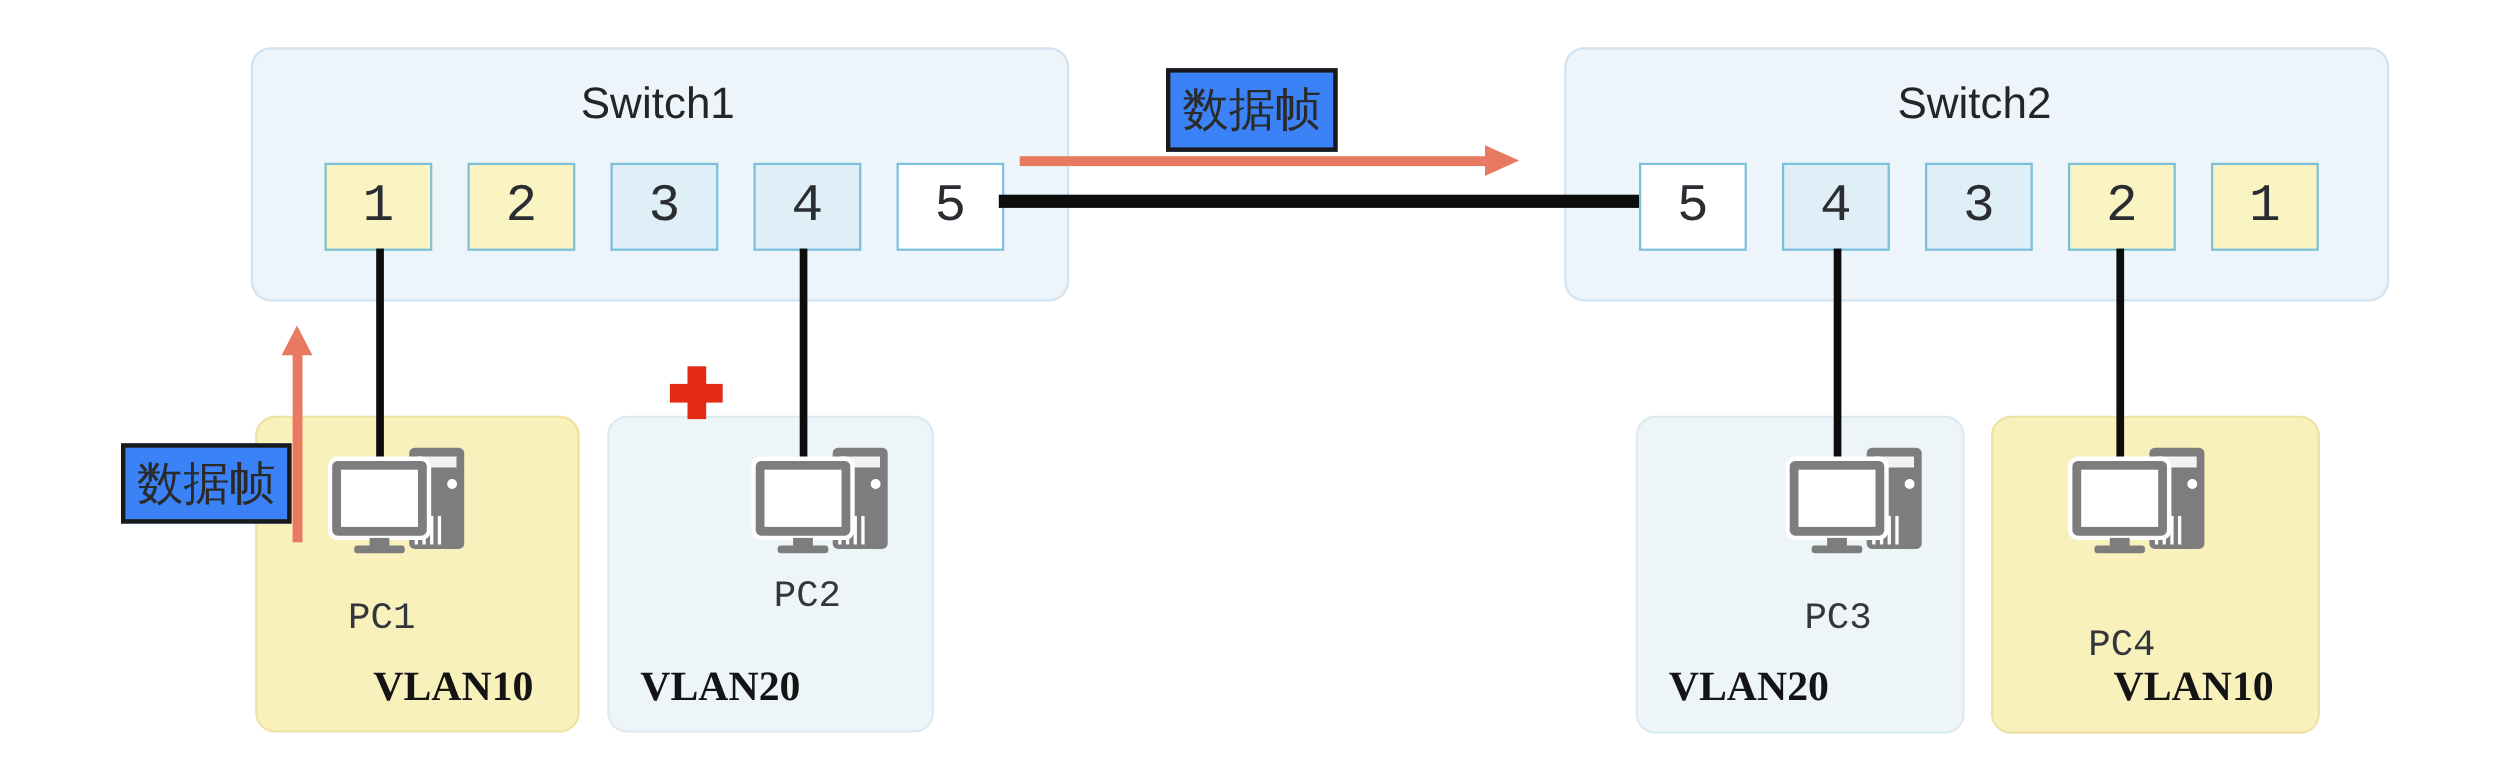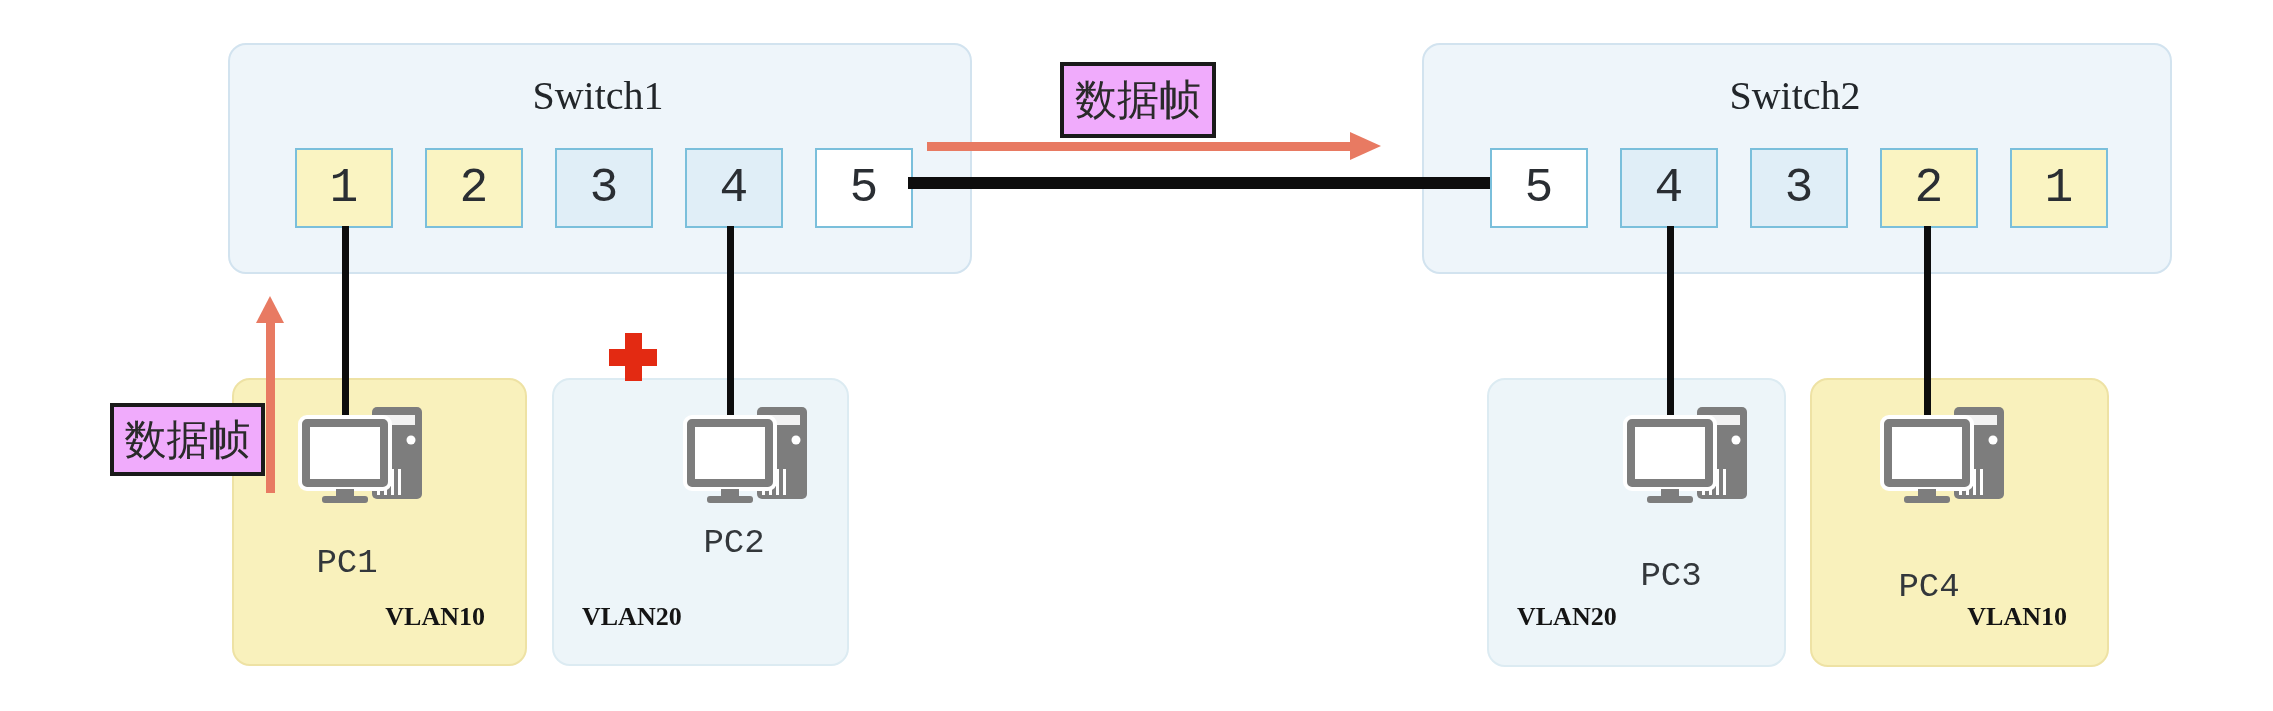--- a/index.html
+++ b/index.html
@@ -2,53 +2,53 @@
 <html><head>
 <meta charset="utf-8">
 <style>
   html,body{margin:0;padding:0;background:#ffffff;}
   body{width:2273px;height:711px;position:relative;overflow:hidden;
        font-family:"Liberation Sans","DejaVu Sans",sans-serif;color:#1c1c1c;}
   .abs{position:absolute;}
 
   
   .switch-box{background:#eef5fa;border:2px solid #d2e3ef;border-radius:18px;z-index:1;}
-  .switch-title{font-family:Liberation Serif, serif;
+  .switch-title{font-family:Liberation Sans, sans-serif;
                 font-size:40px;text-align:center;color:#22262a;z-index:2;}
 
   
   .port{width:94px;height:76px;border:2px solid #7abfdb;z-index:2;
         font-family:"Liberation Mono","DejaVu Sans Mono",monospace;
         font-size:48px;line-height:76px;text-align:center;color:#2a2e33;}
   .port.yellow{background:#faf4c2;}
   .port.blue{background:#e0eef7;}
   .port.white{background:#ffffff;}
 
   
   .pc-box{border-radius:18px;z-index:1;}
   .pc-box.vlan10{background:#f9f1bc;border:2px solid #eee2a4;}
   .pc-box.vlan20{background:#edf5f9;border:2px solid #dcebf2;}
   .pc-label{font-family:"Liberation Mono","DejaVu Sans Mono",monospace;
             font-size:34px;text-align:center;color:#33373b;z-index:4;}
   .vlan-label{font-family:"Liberation Serif","DejaVu Serif",serif;font-weight:bold;
-              font-size:26px;color:#141414;z-index:4;}
+              font-size:38px;color:#141414;z-index:4;}
 
   
   .cable{width:7px;background:#0d0d0d;z-index:2;}
   .trunk{height:12px;background:#0d0d0d;z-index:3;}
 
   
   .arrow-line{background:#e87a62;z-index:5;}
   .arrow-head-right{width:0;height:0;border-top:14px solid transparent;
                     border-bottom:14px solid transparent;border-left:31px solid #e87a62;z-index:5;}
   .arrow-head-up{width:0;height:0;border-left:14px solid transparent;
                  border-right:14px solid transparent;border-bottom:27px solid #e87a62;z-index:5;}
 
   
-  .frame-label{background:#f0abfc;border:4px solid #1a1a1a;text-align:center;
+  .frame-label{background:#3b82f6;border:4px solid #1a1a1a;text-align:center;
                font-size:42px;color:#2a2a2a;z-index:6;
                font-family:"DejaVu Sans","Liberation Sans",sans-serif;
                display:flex;align-items:center;justify-content:center;}
 
   
   .cross-bar{background:#e32a12;z-index:6;}
 
   .pc-icon{z-index:3;}
 </style>
 </head>
@@ -143,19 +143,19 @@
   <rect x="12" y="22" width="70" height="52" fill="#ffffff"></rect>
   <rect x="38" y="84" width="18" height="8" fill="#7d7d7d"></rect>
   <rect x="24" y="91" width="46" height="7" rx="3" fill="#7d7d7d"></rect>
 </svg>
 
 <div class="abs cross-bar" style="left:609px;top:349px;width:48px;height:17px;"></div>
 <div class="abs cross-bar" style="left:625px;top:333px;width:17px;height:48px;"></div>
 
 <div class="abs pc-label" style="left:287px;top:544px;width:120px;">PC1</div>
 <div class="abs pc-label" style="left:674px;top:524px;width:120px;">PC2</div>
-<div class="abs pc-label" style="left:1611px;top:544px;width:120px;margin-top:13px;">PC3</div>
+<div class="abs pc-label" style="left:1611px;top:544px;width:120px;">PC3</div>
 <div class="abs pc-label" style="left:1869px;top:544px;width:120px;margin-top:24px;">PC4</div>
 
 <div class="abs vlan-label" style="left:232px;top:602px;width:253px;text-align:right;">VLAN10</div>
 <div class="abs vlan-label" style="left:582px;top:602px;width:253px;text-align:left;">VLAN20</div>
 <div class="abs vlan-label" style="left:1517px;top:602px;width:253px;text-align:left;">VLAN20</div>
 <div class="abs vlan-label" style="left:1814px;top:602px;width:253px;text-align:right;">VLAN10</div>
 
 </body></html>

